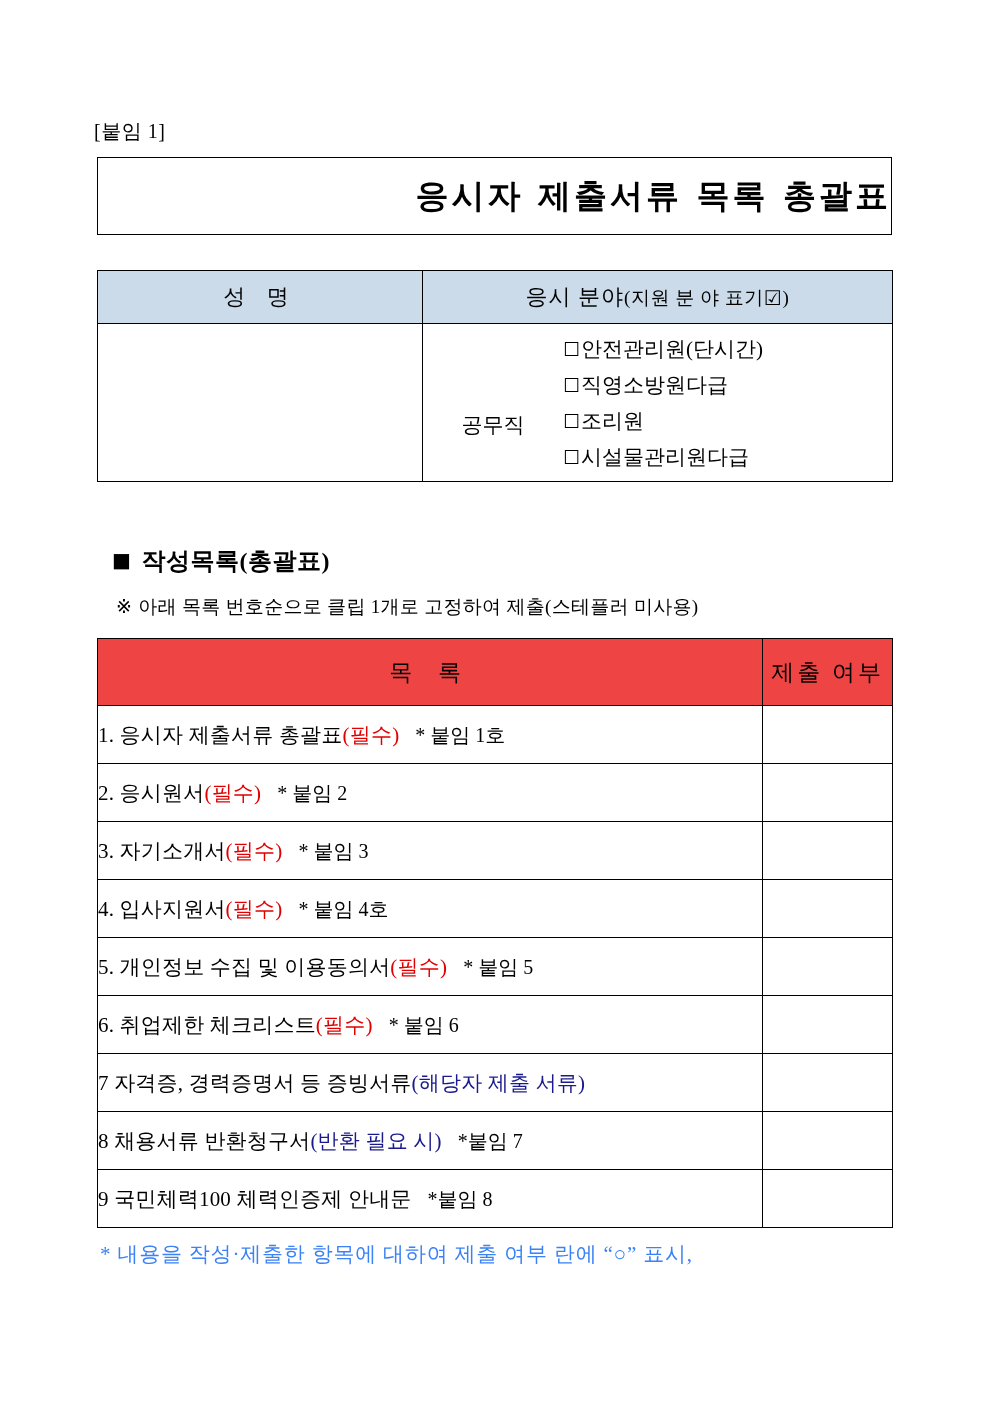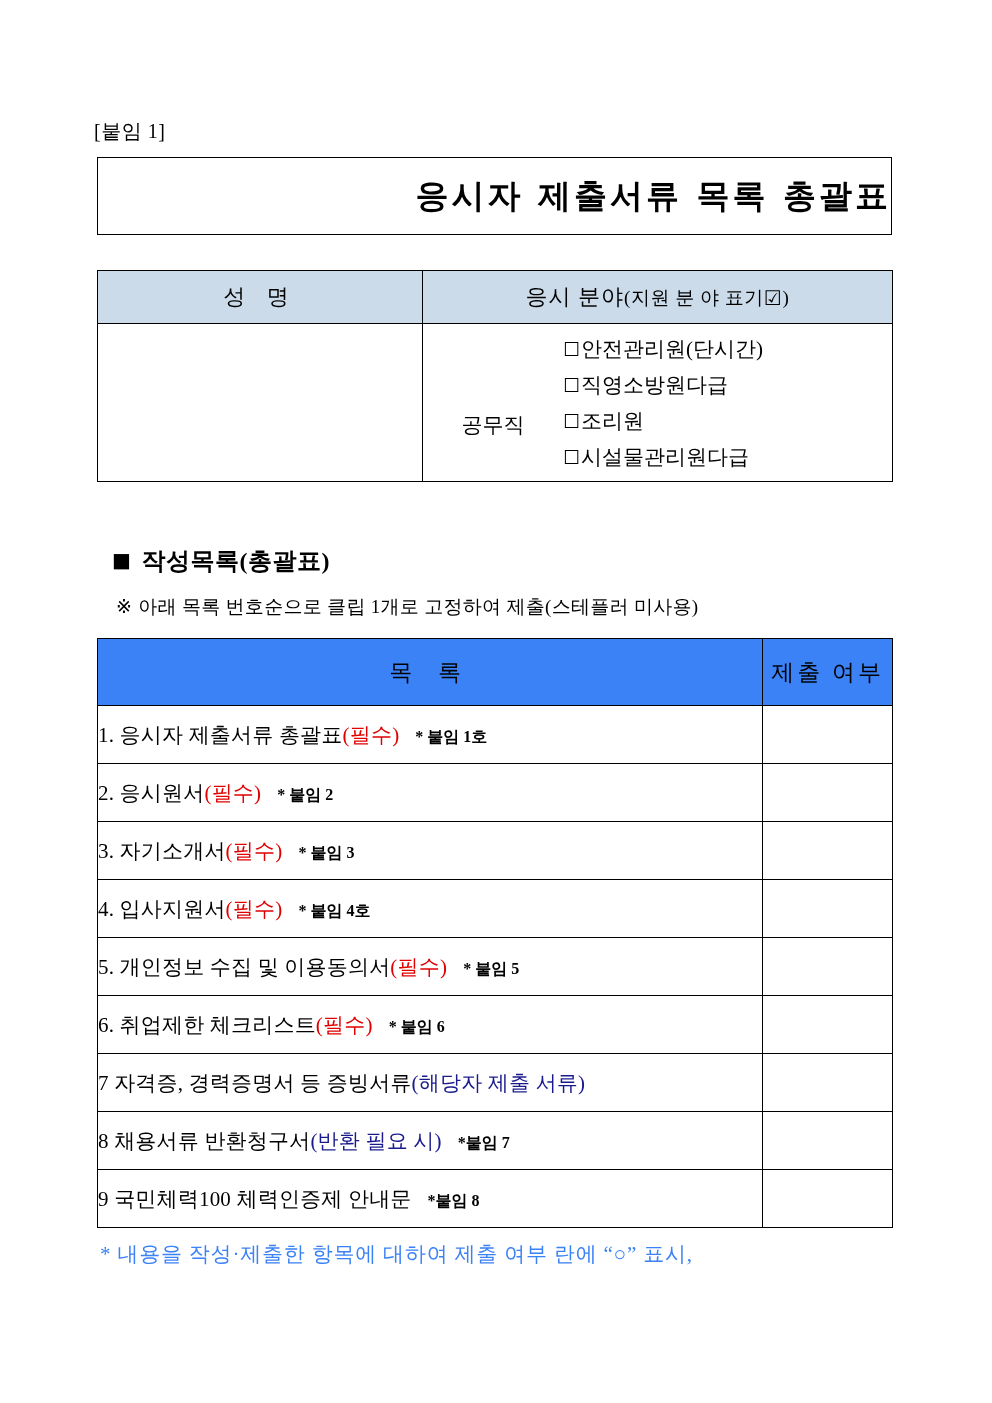--- a/index.html
+++ b/index.html
@@ -174,21 +174,21 @@
   .checklist-table td,
   .checklist-table th {
     border: 1.6px solid #000000;
     padding: 0;
     font-weight: normal;
   }
   .col-item { width: 665px; }
   .col-submit { width: 130px; }
 
   .cl-head {
-    background: #3b82f6;
+    background: #ef4444;
     height: 66px;
     text-align: center;
     vertical-align: middle;
     font-size: 23px;
     font-weight: bold;
     white-space: nowrap;
   }
   .cl-head .sp { letter-spacing: 10px; }
   .cl-head .sp2 { letter-spacing: 3px; }
 
@@ -204,22 +204,22 @@
   .cl-row-submit {
     height: 57px;
   }
   .req {
     color: #e00000;
   }
   .cond {
     color: #1a1a8c;
   }
   .note-small {
-    font-size: 16px;
-    font-weight: bold;
+    font-size: 20px;
+    font-weight: normal;
     letter-spacing: 0;
   }
   .gap-wide { display: inline-block; width: 16px; }
 
   
   .footer-note {
     position: absolute;
     left: 100px;
     top: 1240px;
     font-size: 21px;

